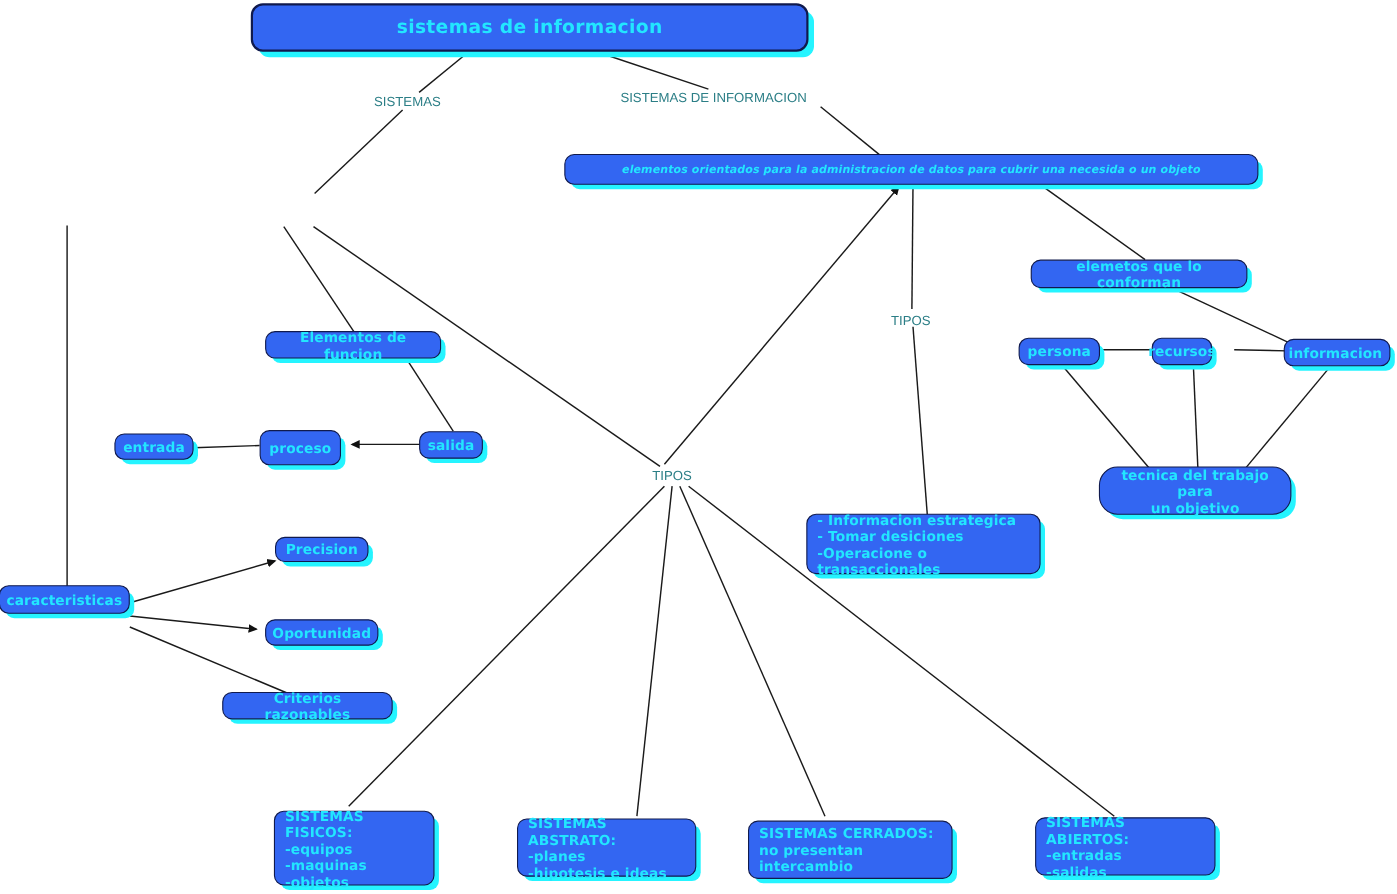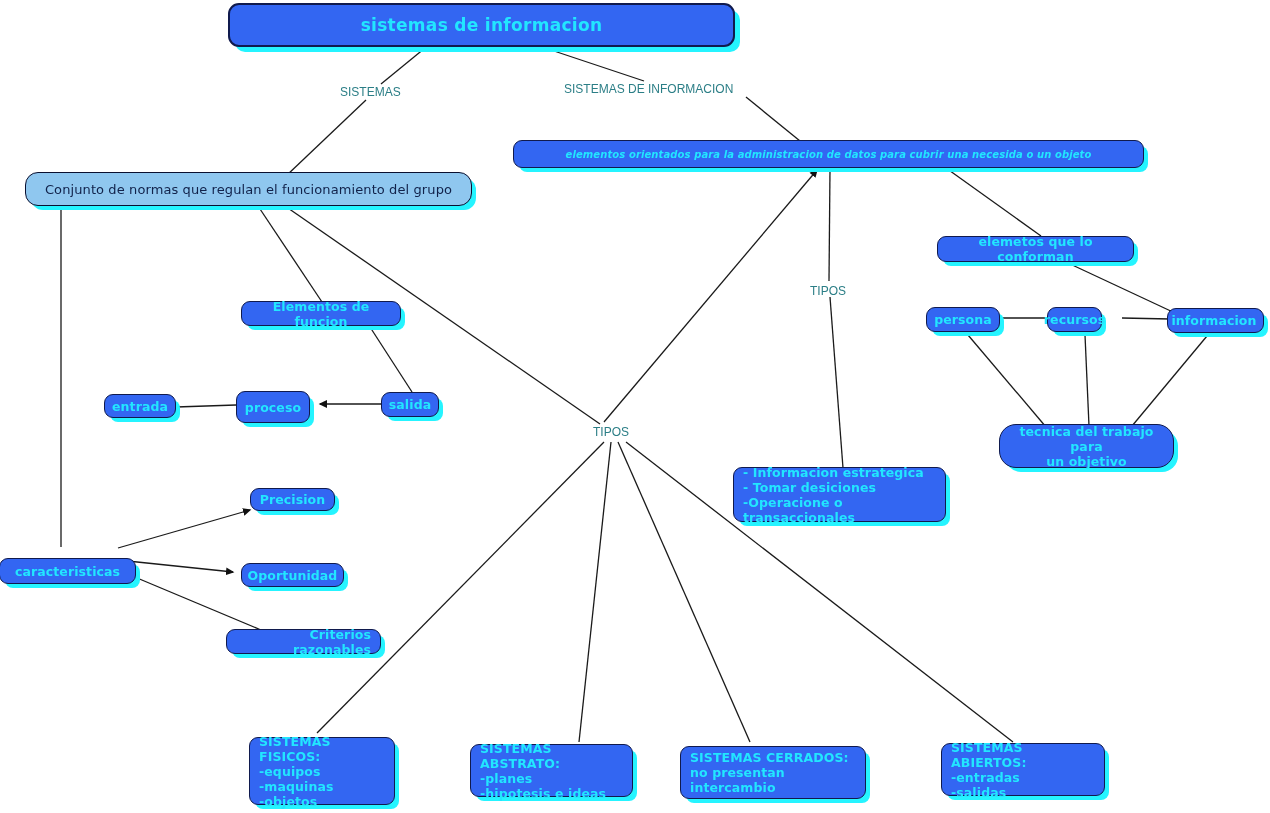--- a/index.html
+++ b/index.html
@@ -144,39 +144,38 @@
     </g>
   </svg>
 
   <div class="edge-label" style="left:340px; top:85px;">SISTEMAS</div>
   <div class="edge-label" style="left:564px; top:82px;">SISTEMAS DE INFORMACION</div>
   <div class="edge-label" style="left:810px; top:284px;">TIPOS</div>
   <div class="edge-label" style="left:593px; top:425px;">TIPOS</div>
 
   <div class="node title" style="left:228px; top:3px; width:507px; height:44px;">sistemas de informacion</div>
 
-  <div class="node lightbox" style="left:25px; top:172px; width:447px; height:34px;">Conjunto de normas que regulan el funcionamiento del grupo</div>
 
   <div class="node" style="left:513px; top:140px; width:631px; height:28px; font-size:10px;font-style:italic;">elementos orientados para la administracion de datos para cubrir una necesida o un objeto</div>
 
   <div class="node" style="left:241px; top:301px; width:160px; height:25px;">Elementos de funcion</div>
 
   <div class="node" style="left:104px; top:394px; width:72px; height:24px;">entrada</div>
 
   <div class="node" style="left:236px; top:391px; width:74px; height:32px;">proceso</div>
 
   <div class="node" style="left:381px; top:392px; width:58px; height:25px;">salida</div>
 
-  <div class="node" style="left:-1px; top:558px; width:137px; height:26px;">caracteristicas</div>
+  <div class="node" style="left:-1px; top:532px; width:119px; height:26px;">caracteristicas</div>
 
   <div class="node" style="left:250px; top:488px; width:85px; height:23px;">Precision</div>
 
   <div class="node" style="left:241px; top:563px; width:103px; height:24px;">Oportunidad</div>
 
-  <div class="node" style="left:226px; top:629px; width:155px; height:25px;text-align:right;">Criterios razonables</div>
+  <div class="node" style="left:202px; top:629px; width:155px; height:25px;">Criterios razonables</div>
 
   <div class="node" style="left:937px; top:236px; width:197px; height:26px;">elemetos que lo conforman</div>
 
   <div class="node" style="left:926px; top:307px; width:74px; height:25px;">persona</div>
 
   <div class="node" style="left:1047px; top:307px; width:55px; height:25px;">recursos</div>
 
   <div class="node" style="left:1167px; top:308px; width:97px; height:25px;padding-left:6px;">informacion</div>
 
   <div class="node" style="left:999px; top:424px; width:175px; height:44px;border-radius:17px;">tecnica del trabajo para

